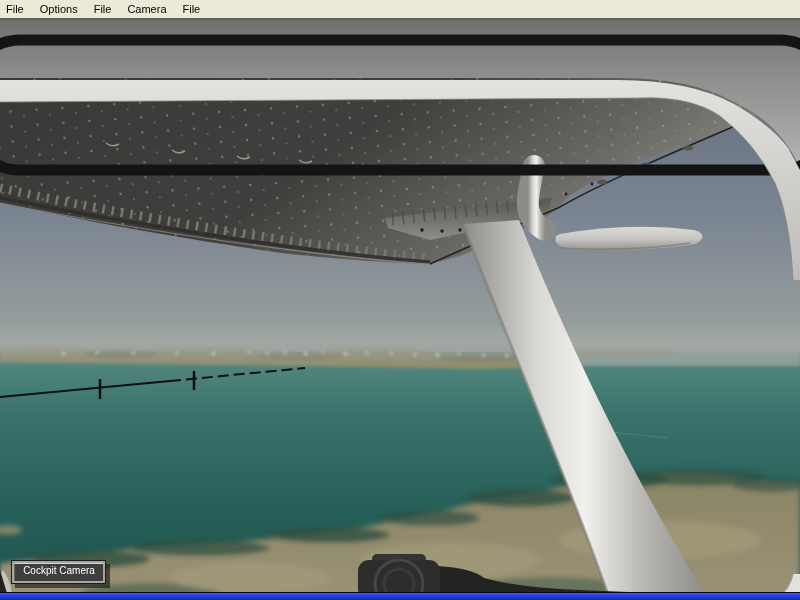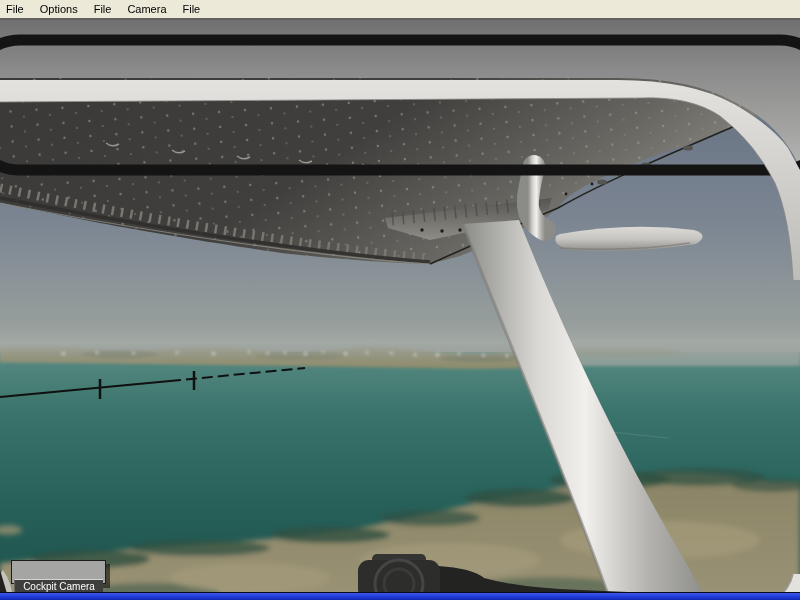--- a/index.html
+++ b/index.html
@@ -21,21 +21,21 @@
   
   .cockpit-btn{position:absolute;left:11px;top:560px;width:95px;height:24px;
                background:var(--button-frame,#a5a5a3);
                border:1px solid #1c1c1c;
                box-shadow:4px 4px 0 rgba(8,8,8,.55);
                padding:2px;box-sizing:border-box;z-index:5;}
   .cockpit-btn .face{width:100%;height:100%;background:var(--button-face,#3e3e3c);
                border-top:1px solid #d6d6d4;border-left:1px solid #6a6a68;
                box-sizing:border-box;
                color:var(--button-text,#fff);font-size:10px;line-height:14px;
-               text-align:center;overflow:hidden;white-space:nowrap;margin-top:16px;}
+               text-align:center;overflow:hidden;white-space:nowrap;}
 
   
   .taskbar-edge{position:absolute;left:0;bottom:0;width:800px;height:7px;
                border-top:1px solid #0a0a20;
                background:linear-gradient(180deg,#3c58ea 0%,var(--taskbar-blue,#2440dc) 45%,#1226b4 100%);
                z-index:10;}
 </style>
 </head>
 <body>
 

